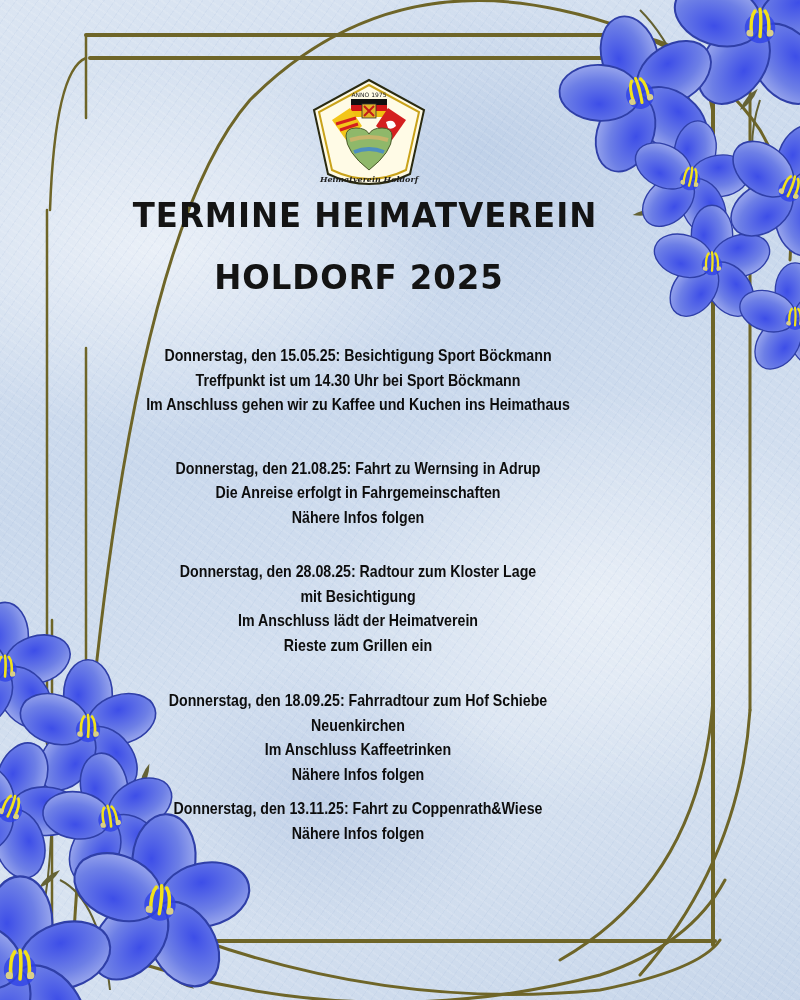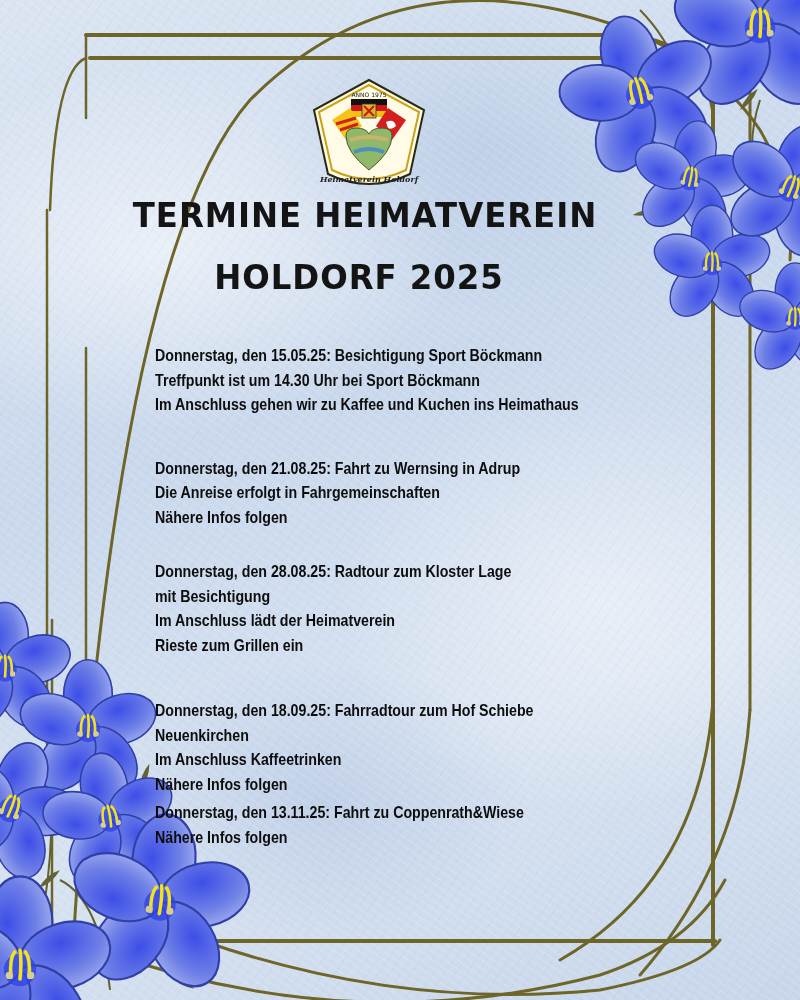--- a/index.html
+++ b/index.html
@@ -24,22 +24,22 @@
       position: absolute; left: 310px; top: 78px; width: 118px; height: 114px;
     }
     .title {
       position: absolute; left: 0; width: 730px; text-align: center;
       font-family: "DejaVu Sans", sans-serif; font-weight: 900;
       color: #141414; letter-spacing: 1px; transform: scaleX(0.98);
     }
     .title.l1 { top: 196px; font-size: 33px; }
     .title.l2 { top: 258px; font-size: 33px; left: -6px; }
     .events {
-      position: absolute; left: 120px; width: 500px; top: 343px;
-      text-align: left;
+      position: absolute; left: 108px; width: 500px; top: 343px;
+      text-align: center;
     }
     .event { margin: 0; }
     .event-line {
       display: block; font-family: "Liberation Sans", sans-serif; font-weight: 700;
       font-size: 16.5px; line-height: 24.5px; color: #0d0d0d;
       transform: scaleX(0.86); white-space: nowrap;
     }
     .flowers { position: absolute; left: 0; top: 0; width: 800px; height: 1000px; pointer-events: none; }
   </style>
 </head>
@@ -163,27 +163,27 @@
   <div class="event" style="margin-bottom:39px;">
     <span class="event-line">Donnerstag, den 15.05.25: Besichtigung Sport Böckmann</span>
     <span class="event-line">Treffpunkt ist um 14.30 Uhr bei Sport Böckmann</span>
     <span class="event-line">Im Anschluss gehen wir zu Kaffee und Kuchen ins Heimathaus</span>
   </div>
   <div class="event" style="margin-bottom:30px;">
     <span class="event-line">Donnerstag, den 21.08.25: Fahrt zu Wernsing in Adrup</span>
     <span class="event-line">Die Anreise erfolgt in Fahrgemeinschaften</span>
     <span class="event-line">Nähere Infos folgen</span>
   </div>
-  <div class="event" style="margin-bottom:41px;">
+  <div class="event" style="margin-bottom:31px;">
     <span class="event-line">Donnerstag, den 28.08.25: Radtour zum Kloster Lage</span>
     <span class="event-line">mit Besichtigung</span>
     <span class="event-line">Im Anschluss lädt der Heimatverein</span>
     <span class="event-line">Rieste zum Grillen ein</span>
   </div>
-  <div class="event" style="margin-bottom:4px;">
+  <div class="event" style="margin-bottom:10px;">
     <span class="event-line">Donnerstag, den 18.09.25: Fahrradtour zum Hof Schiebe</span>
     <span class="event-line">Neuenkirchen</span>
     <span class="event-line">Im Anschluss Kaffeetrinken</span>
     <span class="event-line">Nähere Infos folgen</span>
   </div>
   <div class="event">
     <span class="event-line">Donnerstag, den 13.11.25: Fahrt zu Coppenrath&amp;Wiese</span>
     <span class="event-line">Nähere Infos folgen</span>
   </div>
 </div>

